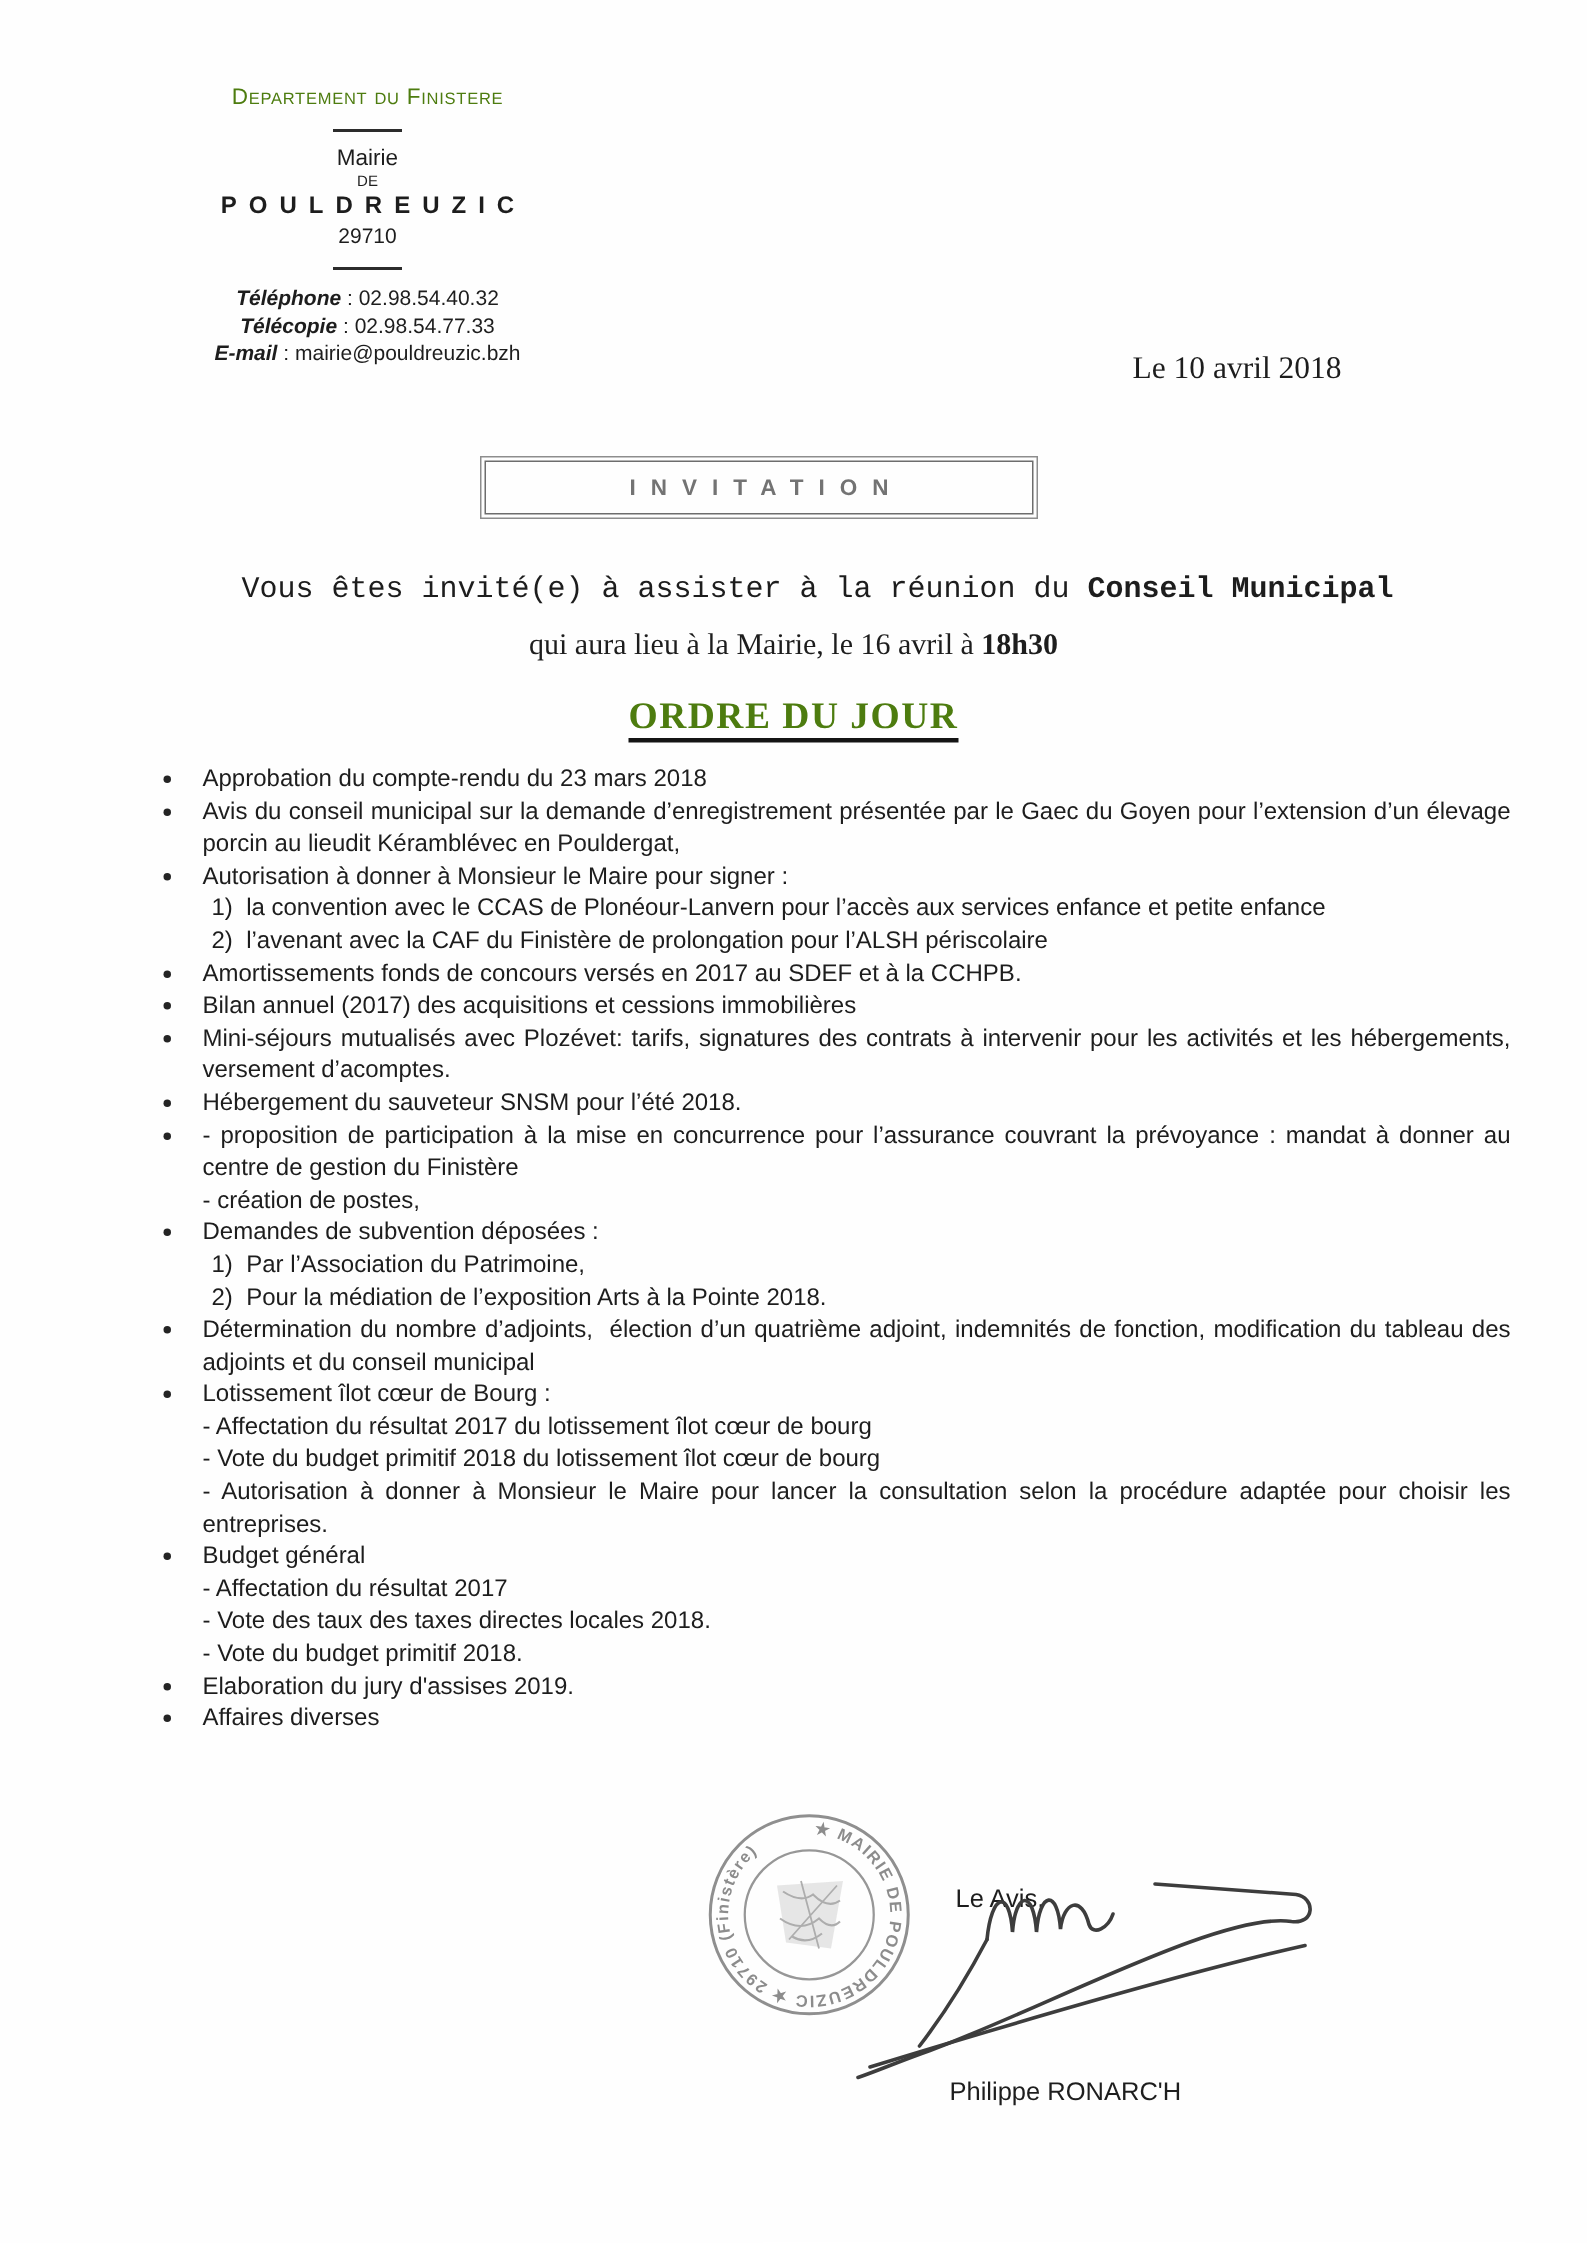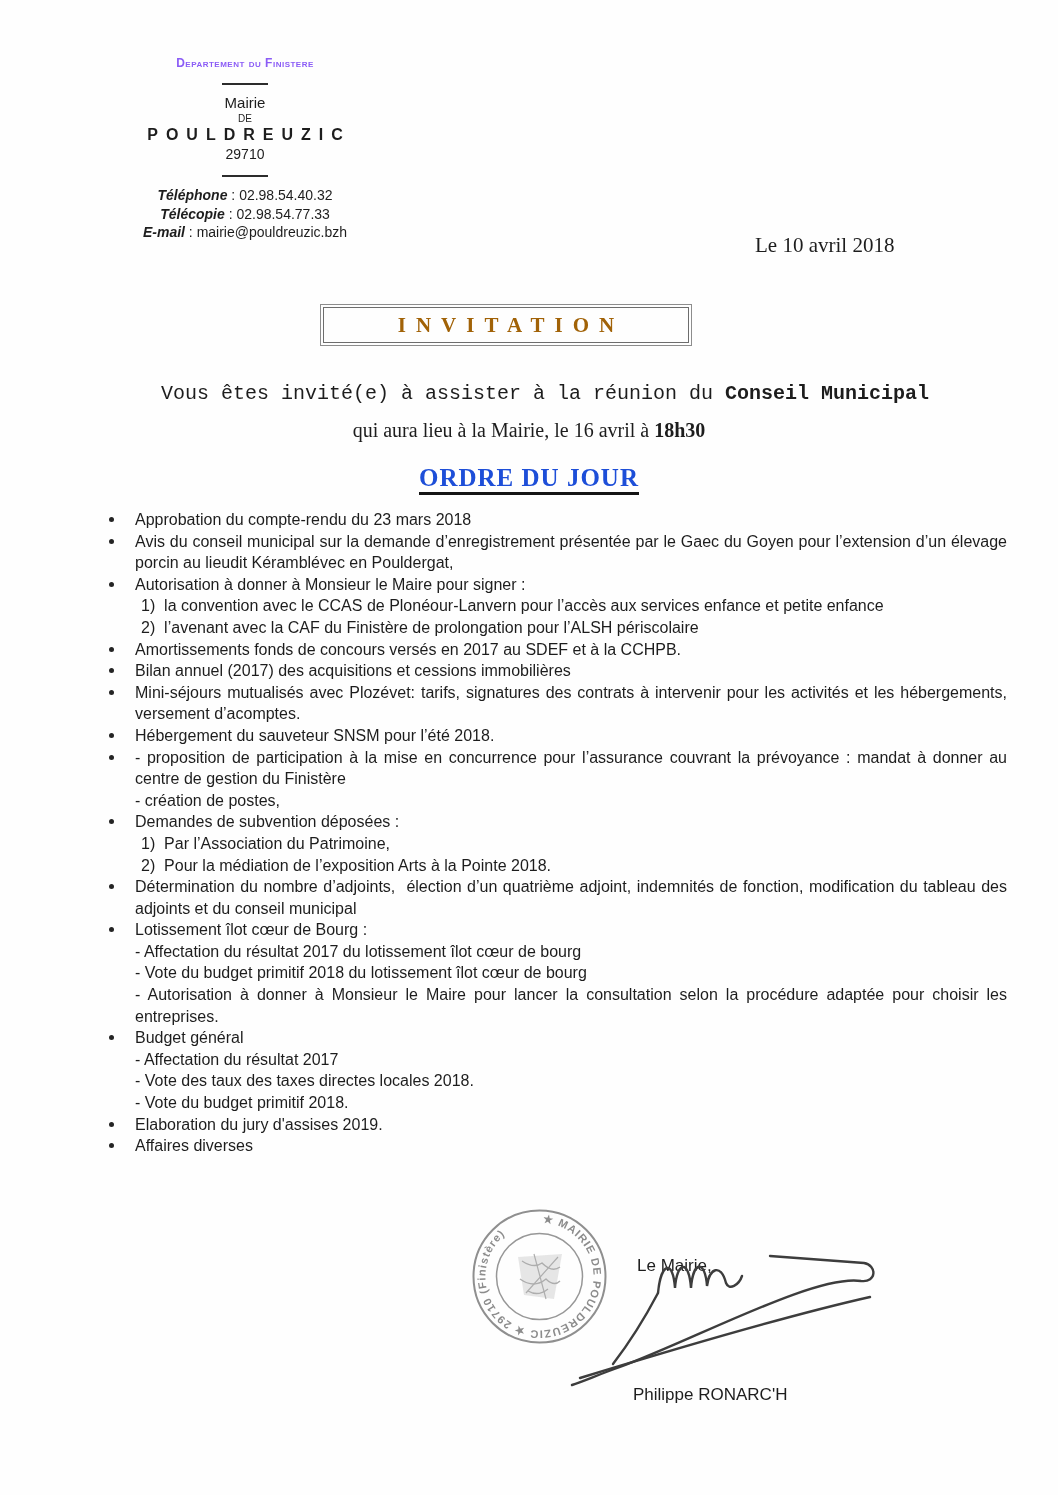--- a/index.html
+++ b/index.html
@@ -5,21 +5,21 @@
   html,body { margin:0; padding:0; background:#ffffff; }
   .page {
     position:relative; width:1058px; height:1495px; margin:0 auto;
     background:#fefefe; color:#1d1d1d; overflow:hidden;
     font-family:"Liberation Sans", sans-serif;
   }
   .serif { font-family:"Liberation Serif", serif; }
 
   
   .letterhead { position:absolute; left:95px; top:56px; width:300px; text-align:center; }
-  .dept { font-size:12px; font-weight:bold; font-variant:small-caps; letter-spacing:.5px; color:#8b5cf6; }
+  .dept { font-size:15px; font-weight:normal; font-variant:small-caps; letter-spacing:.5px; color:#4d7c0f; }
   .rule { width:46px; height:2px; background:#2c2c2c; margin:13px auto 9px auto; }
   .mairie { font-weight:normal; font-size:15px; margin-top:3px; }
   .de { font-size:10px; margin:2px 0; }
   .commune { font-weight:bold; font-size:16px; letter-spacing:8px; padding-left:8px; }
   .cp { font-size:14px; margin-top:2px; }
   .contact { margin-top:6px; font-size:14px; line-height:18.5px; }
   .lbl { font-weight:bold; font-style:italic; }
 
   
   .date-line { position:absolute; left:755px; top:233px; font-size:21px; }
@@ -27,31 +27,31 @@
   
   .inv-box {
     position:absolute; left:320px; top:304px; width:372px; height:42px;
     border:1px solid #8d8d8d; box-sizing:border-box; background:#fefefe;
   }
   .inv-box-inner {
     position:absolute; inset:2px; border:1px solid #6d6d6d;
     display:flex; align-items:center; justify-content:center;
   }
   .inv-title {
-    font-family:Liberation Serif, serif; font-weight:bold;
-    font-size:21px; letter-spacing:10px; padding-left:10px; color:#a16207;
+    font-family:Liberation Sans, sans-serif; font-weight:bold;
+    font-size:15px; letter-spacing:10px; padding-left:10px; color:#737373;
   }
 
   .intro1 { position:absolute; top:366px; left:0; width:100%; text-align:center; font-size:20px; margin:16px;font-family:Liberation Mono, monospace; }
   .intro2 { position:absolute; top:419px; left:0; width:100%; text-align:center; font-size:20px; margin:0; }
 
   .agenda-title-wrap { position:absolute; top:464px; left:0; width:100%; text-align:center; margin:0; }
   .agenda-title {
     font-family:"Liberation Serif", serif; font-weight:bold; font-size:25px;
-    letter-spacing:1px; border-bottom:3px solid #141414; padding-bottom:1px; color:#1d4ed8;
+    letter-spacing:1px; border-bottom:3px solid #141414; padding-bottom:1px; color:#4d7c0f;
   }
 
   
   .agenda { position:absolute; left:105px; top:509px; width:902px;
     list-style:none; margin:0; padding:0; font-size:16px; line-height:21.6px; }
   .agenda li { position:relative; padding-left:30px; }
   .agenda li::before {
     content:""; position:absolute; left:4px; top:8px;
     width:5px; height:5px; border-radius:50%; background:#242424;
   }
@@ -164,21 +164,21 @@
       </g>
       <defs>
         <path id="stampcircle" d="M 77.5,23.5 a 54,54 0 1 1 -0.1,0" fill="none"></path>
       </defs>
       <text font-family="Liberation Sans, sans-serif" font-size="11" font-weight="bold" letter-spacing="1" fill="#8c8c8c">
         <textPath href="#stampcircle" xlink:href="#stampcircle" startOffset="1%">★ MAIRIE DE POULDREUZIC ★ 29710 (Finistère)</textPath>
       </text>
     </svg>
   </div>
 
-  <div class="le-maire">Le Mairie,</div>
+  <div class="le-maire">Le Avis,</div>
 
   <div class="signature">
     <svg width="330" height="150" viewBox="0 0 330 150" xmlns="http://www.w3.org/2000/svg">
       <g fill="none" stroke="#3d3d3d" stroke-width="2.4" stroke-linecap="round">
         <path d="M55,122 C75,96 90,70 100,51"></path>
         <path d="M100,51 C103,20 115,17 117,46 C119,19 131,17 133,46 C135,19 147,17 149,44 C151,26 163,21 168,41 C171,49 181,43 184,34"></path>
         <path d="M212,14 L306,21 C319,23 319,41 303,39 C258,32 140,96 62,125 C42,132 26,139 14,143"></path>
         <path d="M22,136 C120,106 232,73 312,55"></path>
       </g>
     </svg>

